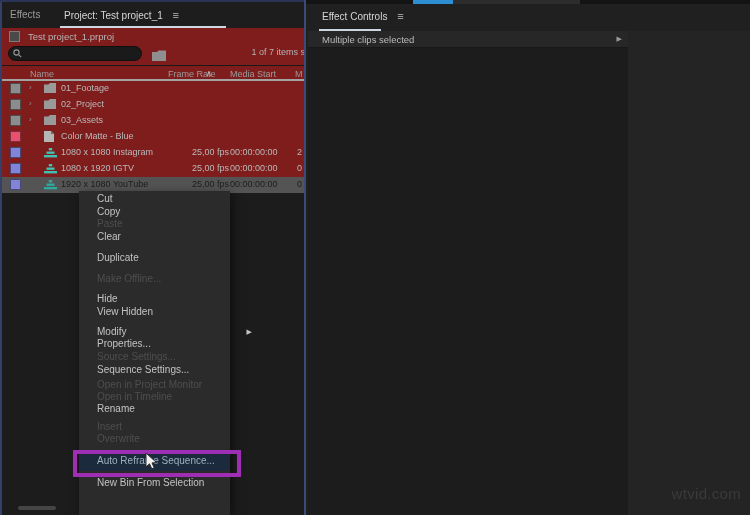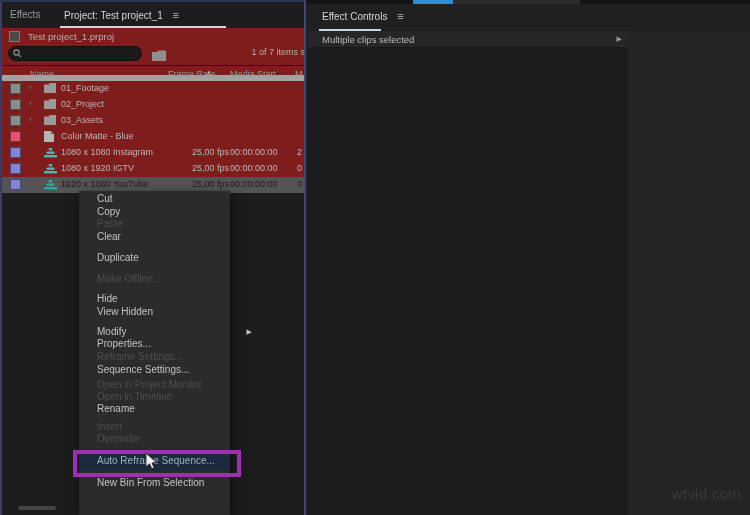--- a/index.html
+++ b/index.html
@@ -27,21 +27,21 @@
   .projfile-icon { position:absolute; left:9px; top:2px; width:11px; height:11px; background:#4a4a4a; border:1px solid #7b7b7b; }
   .projfile-name { position:absolute; left:28px; top:1px; font-size:9.5px; color:#b4b4b4; line-height:14px; }
 
   .search-row { position:absolute; left:0; top:44px; width:336px; height:20px; }
   .search-box { position:absolute; left:8px; top:2px; width:134px; height:15px; background:#1a1a1a; border:1px solid #101010; border-radius:8px; }
   .search-box svg { position:absolute; left:4px; top:2px; }
   .search-input { position:absolute; left:18px; top:0; width:110px; height:13px; background:transparent; border:none; outline:none; color:#cccccc; font-size:9px; }
   .bin-icon-btn { position:absolute; left:152px; top:3px; width:15px; height:12px; }
   .selection-status { position:absolute; right:2px; top:3px; font-size:9px; color:#b2b2b2; }
 
-  .colheader { position:absolute; left:0; top:65px; width:304px; height:16px; border-top:1px solid #191919; border-bottom:6px solid #a3a3a3; font-size:9px; color:#9a9a9a; }
+  .colheader { position:absolute; left:0; top:65px; width:304px; height:16px; border-top:1px solid #191919; border-bottom:2px solid #a3a3a3; font-size:9px; color:#9a9a9a; }
   .colheader span { position:absolute; top:3px; }
   .ch-name { left:30px; } .ch-fr { left:168px; } .ch-sort { left:206px; font-size:8px; color:#bdbdbd; } .ch-ms { left:230px; } .ch-m { left:295px; }
 
   .list-row { position:absolute; left:0; width:304px; height:16px; font-size:9px; color:#b9b9b9; }
   .list-row.selected { background:#545454; color:#1d1d1d; }
   .chip { position:absolute; left:10px; top:2px; width:11px; height:11px; border:1px solid rgba(0,0,0,.45); }
   .chip.gray { background:#8c8c8c; } .chip.pink { background:#e8516d; } .chip.purple { background:#8284d8; }
   .chev { position:absolute; left:29px; top:2px; font-size:8px; color:#8f8f8f; }
   .row-icon { position:absolute; left:44px; top:2px; }
   .row-name { position:absolute; left:61px; top:2px; white-space:nowrap; }
@@ -256,21 +256,21 @@
   <div class="menu-item" style="top:38px">Clear</div>
   <div class="menu-item" style="top:59px">Duplicate</div>
   <div class="menu-item disabled" style="top:80px">Make Offline...</div>
   <div class="menu-item" style="top:100px">Hide</div>
   <div class="menu-item" style="top:113px">View Hidden</div>
   <div class="menu-item" style="top:133px">
     <span>Modify</span>
     <span class="submenu-arrow">▶</span>
   </div>
   <div class="menu-item" style="top:145px">Properties...</div>
-  <div class="menu-item disabled" style="top:158px">Reframe Settings...</div>
+  <div class="menu-item disabled" style="top:158px">Source Settings...</div>
   <div class="menu-item" style="top:171px">Sequence Settings...</div>
   <div class="menu-item disabled" style="top:186px">Open in Project Monitor</div>
   <div class="menu-item disabled" style="top:198px">Open in Timeline</div>
   <div class="menu-item" style="top:210px">Rename</div>
   <div class="menu-item disabled" style="top:228px">Insert</div>
   <div class="menu-item disabled" style="top:240px">Overwrite</div>
   <div class="menu-item highlighted" style="top:262px">Auto Reframe Sequence...</div>
   <div class="menu-item" style="top:284px">New Bin From Selection</div>
 </div>
 

